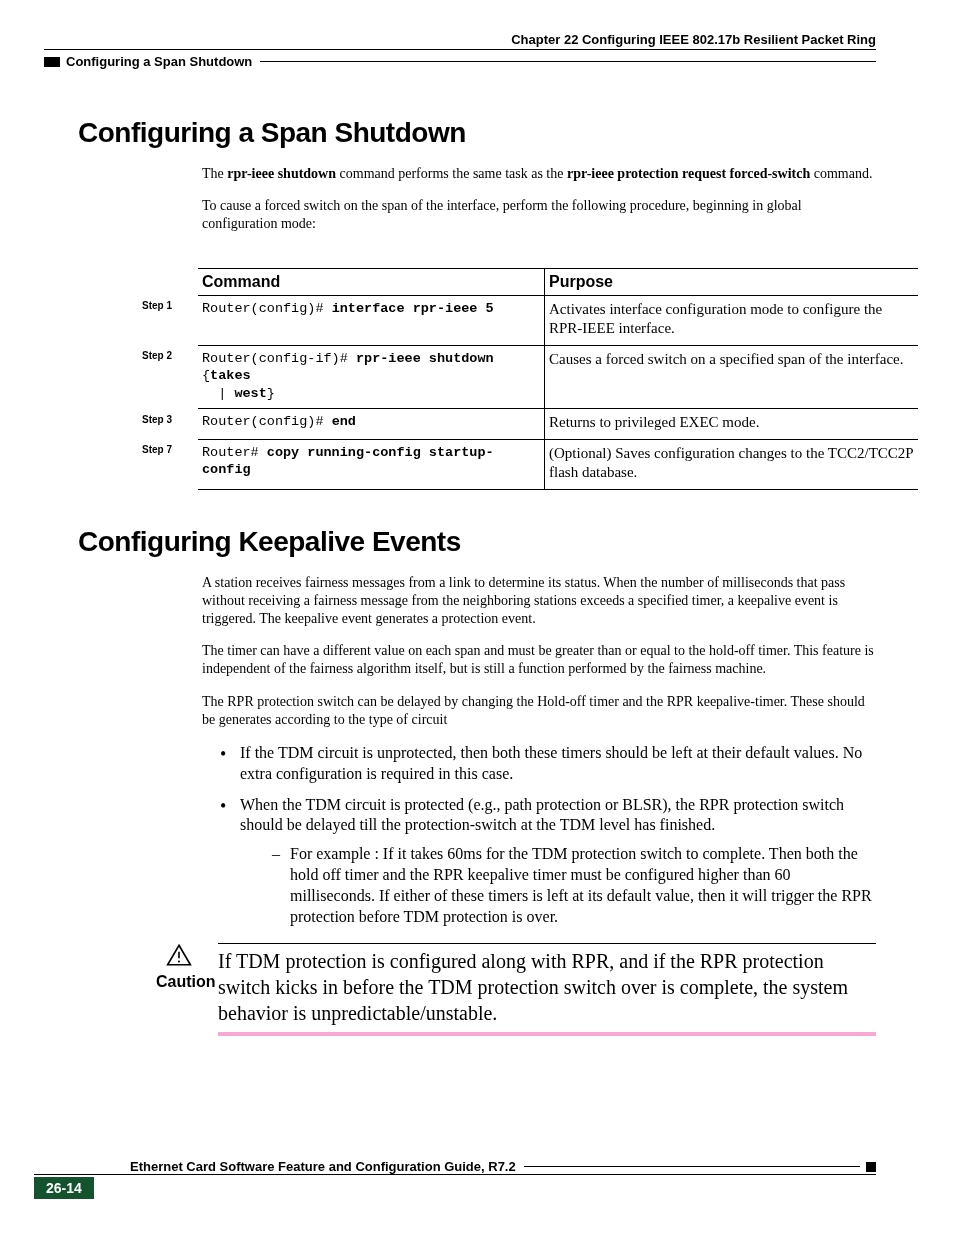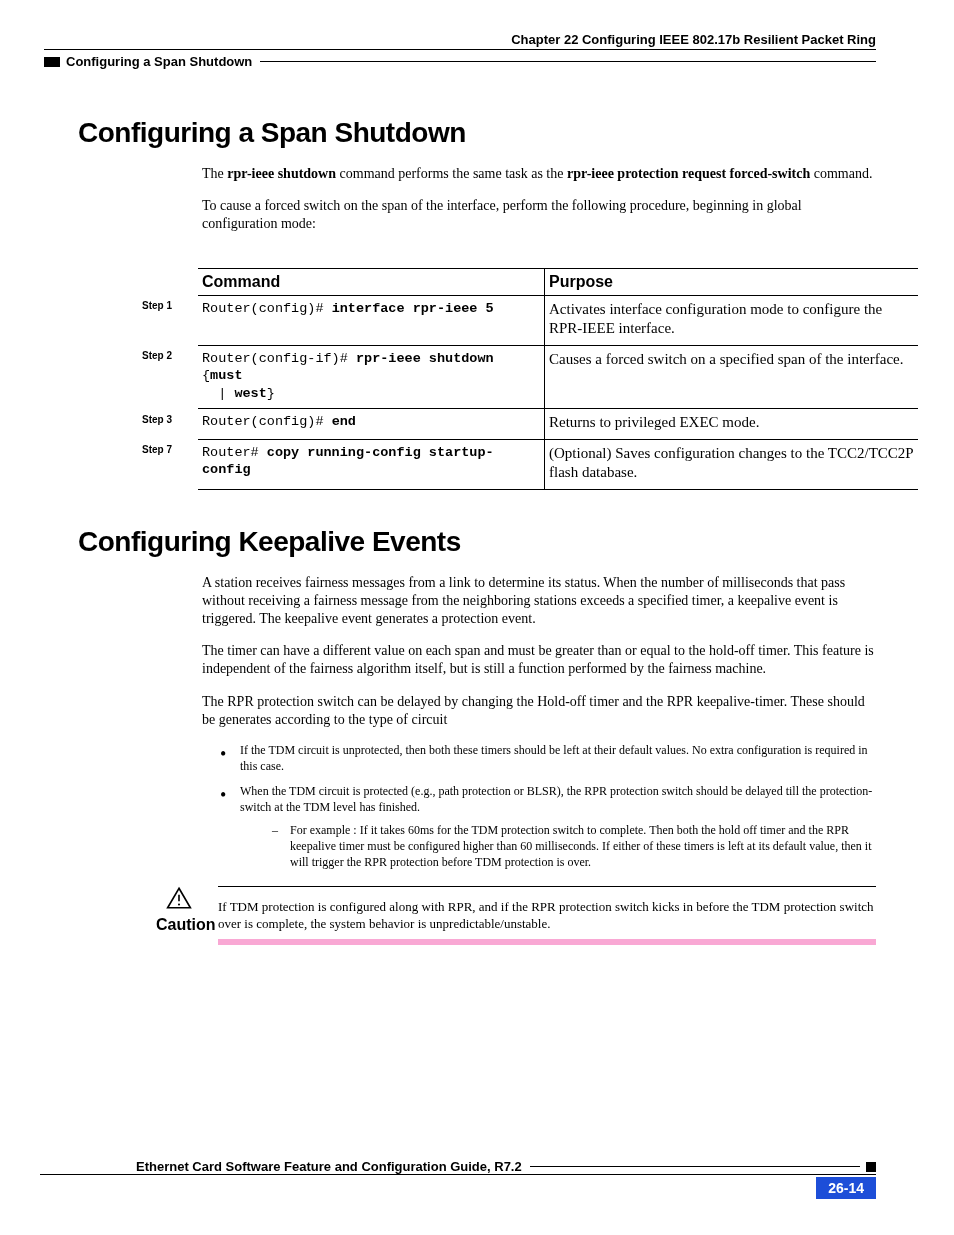--- a/index.html
+++ b/index.html
@@ -99,21 +99,21 @@
   table.steps td.cmdcell {
     border-right: 1px solid #000;
     font-family: "Courier New", monospace;
     font-size: 13.5px;
   }
   table.steps td.cmdcell .pre { font-weight: normal; }
   table.steps td.cmdcell .b { font-weight: bold; }
   ul.bullets {
     margin: 0 0 14px 176px;
     padding: 0;
-    font-size: 12px;
+    font-size: 16px;
     line-height: 1.3;
   }
   ul.bullets > li {
     list-style: none;
     position: relative;
     padding-left: 20px;
     margin-bottom: 10px;
   }
   ul.bullets > li::before {
     content: "•";
@@ -152,33 +152,32 @@
     margin: 0 auto 2px auto;
   }
   .caution-label {
     font-family: Arial, Helvetica, sans-serif;
     font-weight: bold;
     font-size: 16px;
     text-align: center;
   }
   .caution-right {
     flex: 1;
-    font-size: 13px;
+    font-size: 20px;
     line-height: 1.3;
     margin-left: 16px;
     border-top: 1px solid #000;
-    border-bottom: 6px solid #f9a8d4;
-    padding: 12px 0 6px 0;
+    border-bottom: 4px solid #f9a8d4;
+    padding: 4px 0 6px 0;
   }
   .footer {
     position: absolute;
-    left: 40px;
+    left: 34px;
     right: 78px;
     bottom: 36px;
-    text-align: right;
   }
   .footer-line1 {
     display: flex;
     align-items: center;
   }
   .footer-line1 .fline {
     flex: 1;
     border-top: 1px solid #000;
   }
   .footer-line1 .title {
@@ -188,21 +187,21 @@
     margin-left: 96px;
   }
   .footer-line1 .endsq {
     width: 10px;
     height: 10px;
     background: #000;
     margin-left: 6px;
   }
   .footer-pagebox {
     margin-top: 2px;
-    background: #1d4ed8;
+    background: #14532d;
     color: #fff;
     font-family: Arial, Helvetica, sans-serif;
     font-weight: bold;
     font-size: 14px;
     padding: 3px 12px;
     display: inline-block;
   }
 </style>
 </head>
 <body>
@@ -234,21 +233,21 @@
       <th class="cmd">Command</th>
       <th>Purpose</th>
     </tr>
     <tr>
       <td class="stepcell">Step 1</td>
       <td class="cmdcell"><span class="pre">Router(config)# </span><span class="b">interface rpr-ieee 5</span></td>
       <td>Activates interface configuration mode to configure the RPR-IEEE interface.</td>
     </tr>
     <tr>
       <td class="stepcell">Step 2</td>
-      <td class="cmdcell"><span class="pre">Router(config-if)# </span><span class="b">rpr-ieee shutdown</span><span class="pre"> {</span><span class="b">must</span><br>&nbsp;<span class="pre"> | </span><span class="b">west</span><span class="pre">}</span></td>
+      <td class="cmdcell"><span class="pre">Router(config-if)# </span><span class="b">rpr-ieee shutdown</span><span class="pre"> {</span><span class="b">takes</span><br>&nbsp;<span class="pre"> | </span><span class="b">west</span><span class="pre">}</span></td>
       <td>Causes a forced switch on a specified span of the interface.</td>
     </tr>
     <tr>
       <td class="stepcell">Step 3</td>
       <td class="cmdcell"><span class="pre">Router(config)# </span><span class="b">end</span></td>
       <td>Returns to privileged EXEC mode.</td>
     </tr>
     <tr>
       <td class="stepcell">Step 7</td>
       <td class="cmdcell"><span class="pre">Router# </span><span class="b">copy running-config startup-config</span></td>

